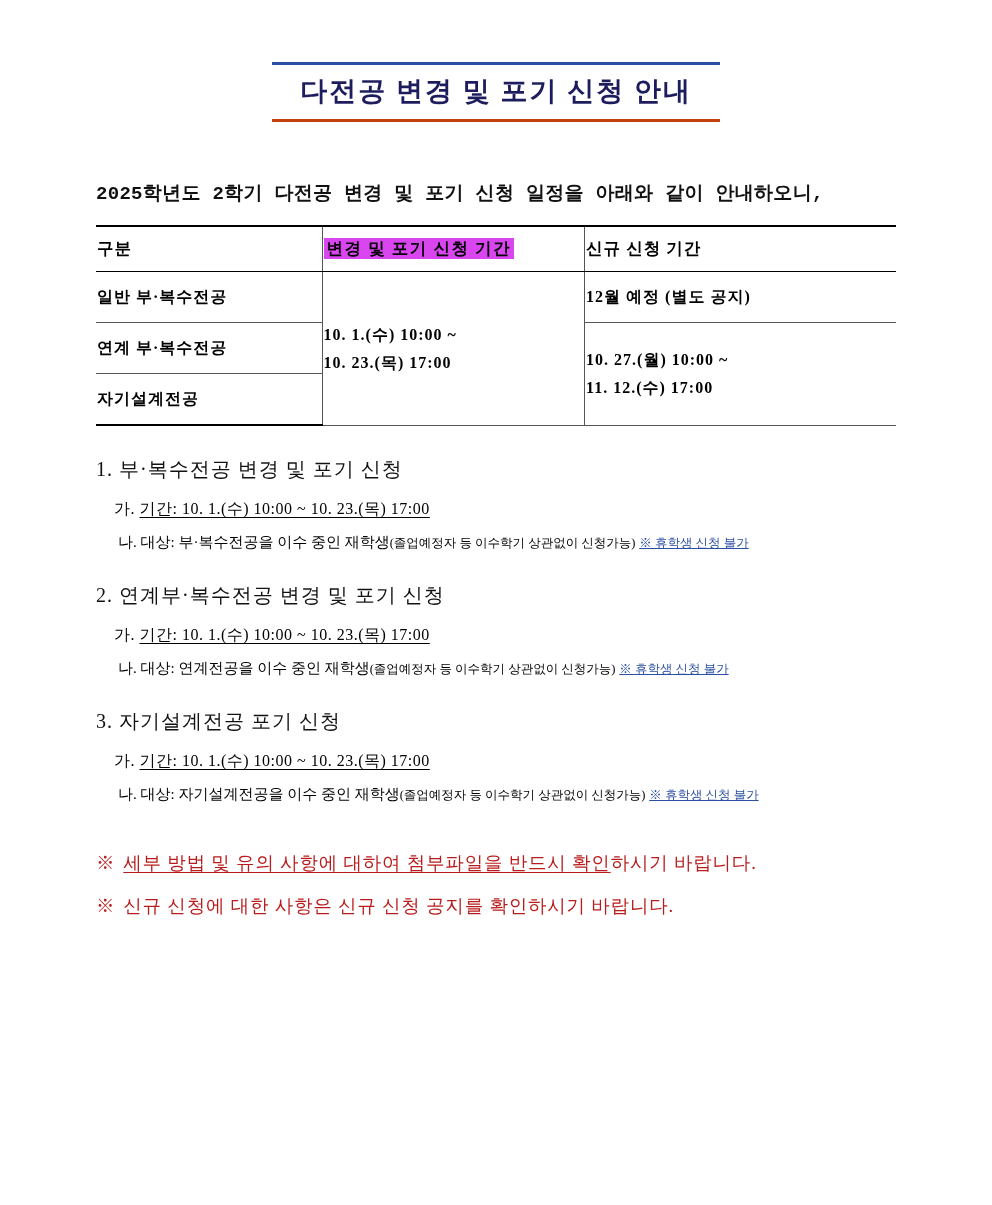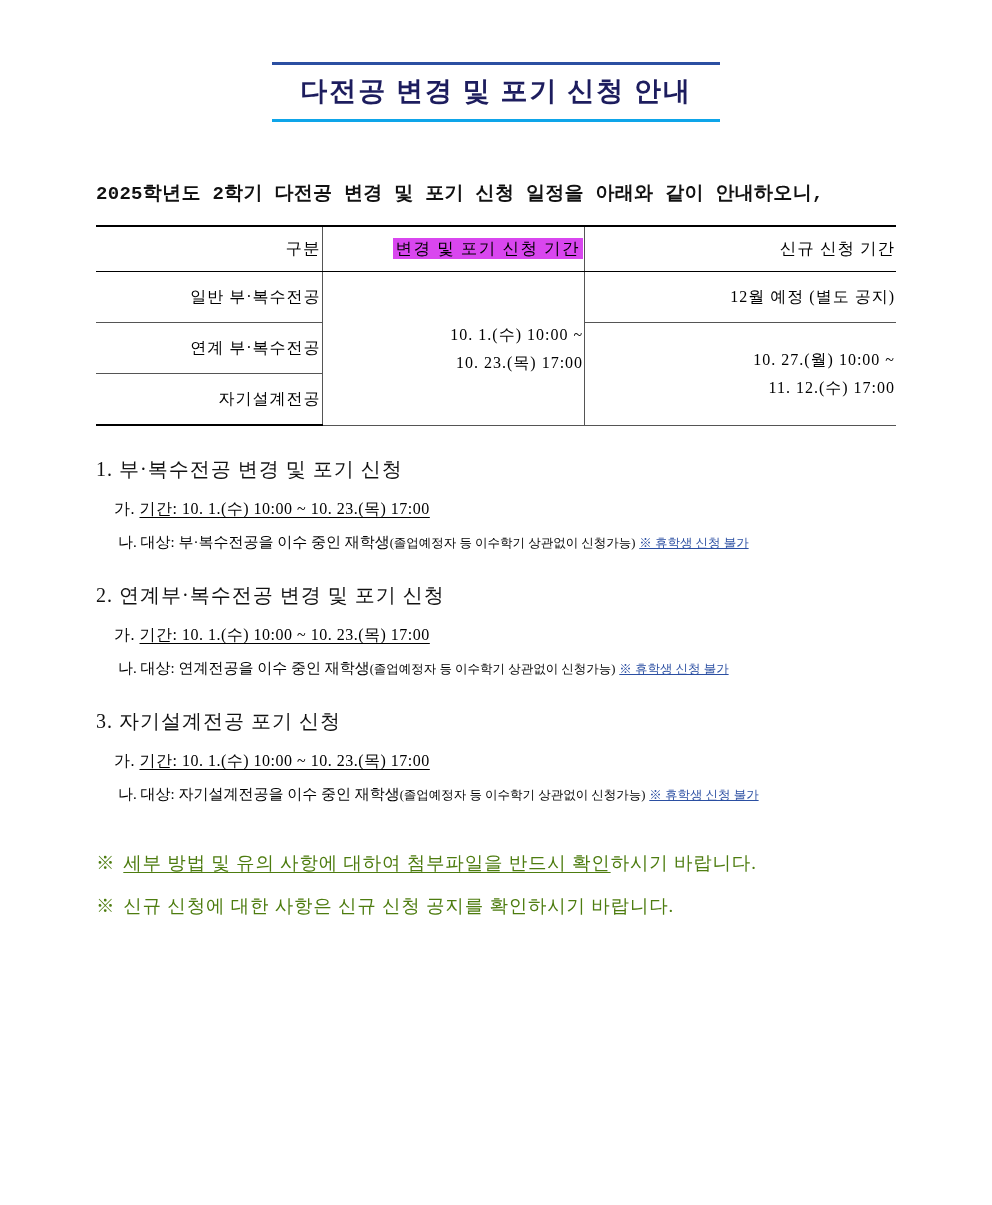--- a/index.html
+++ b/index.html
@@ -23,21 +23,21 @@
   }
 
   
   .title-wrap {
     margin-top: 62px;
     text-align: center;
   }
   .title-box {
     display: inline-block;
     border-top: 3px solid #2b4fa2;
-    border-bottom: 3px solid #0ea5e9;
+    border-bottom: 3px solid #c2410c;
     padding: 8px 28px 10px 28px;
   }
   .title-box h1 {
     margin: 0;
     font-size: 27px;
     font-weight: bold;
     letter-spacing: 2px;
     color: #1d1d5e;
     font-family: "Liberation Serif", serif;
   }
@@ -56,22 +56,22 @@
   
   table.schedule {
     margin-top: 16px;
     width: 800px;
     border-collapse: collapse;
     font-size: 16px;
     letter-spacing: 1px;
   }
   table.schedule td, table.schedule th {
     border: 1px solid #555;
-    text-align: right;
-    font-weight: normal;
+    text-align: left;
+    font-weight: bold;
     font-family: "Liberation Serif", serif;
   }
   table.schedule thead th {
     border-top: 2.5px solid #000;
     border-bottom: 1.5px solid #000;
     height: 42px;
     font-size: 16.5px;
   }
   table.schedule tbody td { height: 48px; }
   table.schedule tbody tr:last-child td { border-bottom: 2.5px solid #000; }
@@ -113,21 +113,21 @@
   .small { font-size: 12.5px; }
   .note-blue {
     color: #2b4fa2;
     font-size: 12.5px;
     text-decoration: underline;
   }
 
   
   .footers { margin-top: 46px; }
   .foot-line {
-    color: #4d7c0f;
+    color: #b91c1c;
     font-size: 18.5px;
     letter-spacing: 0.8px;
     margin-bottom: 18px;
   }
   .foot-line .u {
     text-decoration: underline;
     text-underline-offset: 3px;
   }
   .mark { margin-right: 8px; }
 </style>

